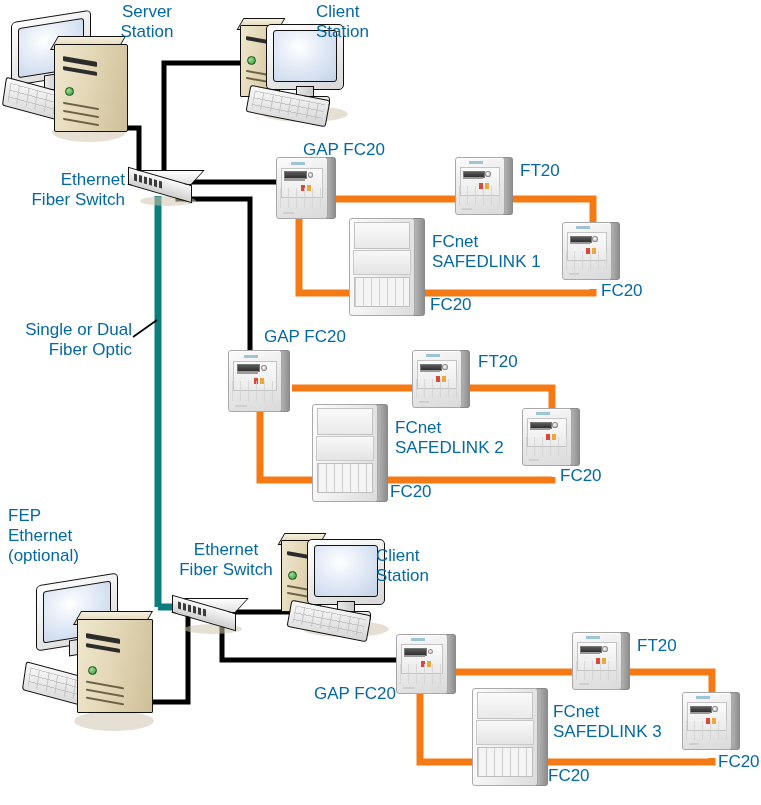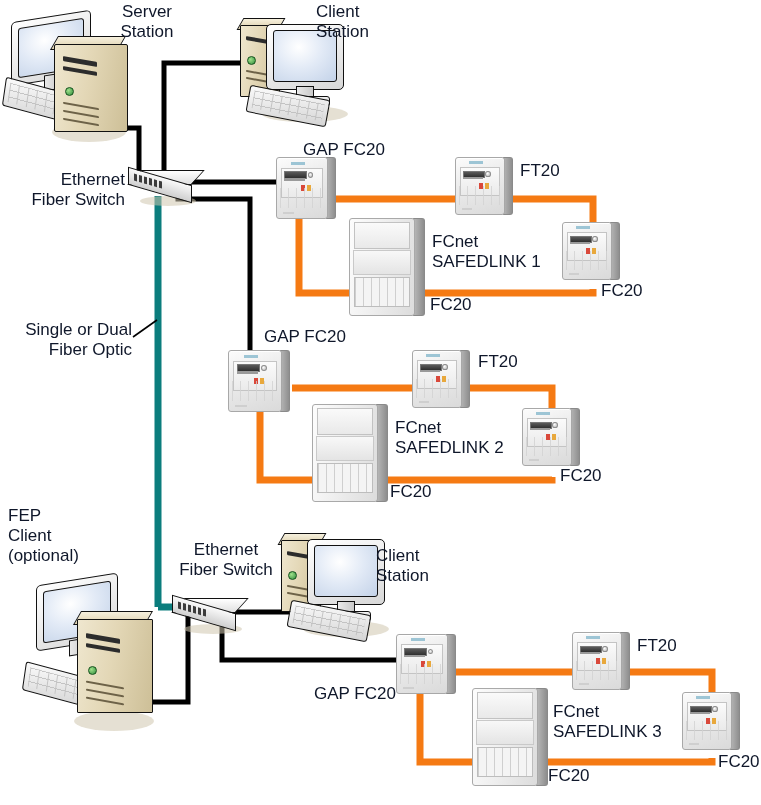--- a/index.html
+++ b/index.html
@@ -7,21 +7,21 @@
     width:761px;height:805px;
     background:#ffffff;
     font-family:"Liberation Sans",sans-serif;
     overflow:hidden;
     position:relative;
   }
   #stage{position:absolute;left:0;top:0;width:761px;height:805px;}
   .lbl{
     position:absolute;
     font-size:17px;
-    color:#0f172a;
+    color:#0369a1;
     line-height:20px;
     white-space:pre;
     letter-spacing:0px;
   }
   .lbl.r{text-align:right;}
   .lbl.c{text-align:center;}
   svg.wires{position:absolute;left:0;top:0;width:761px;height:805px;}
 
   
   .dev{position:absolute;}
@@ -222,21 +222,21 @@
       </div>
     </div>
   </div>
   <div class="lbl r" style="left:-10px;top:170px;width:135px;">Ethernet
 Fiber Switch</div>
 
   <div class="lbl r" style="left:-8px;top:320px;width:140px;">Single or Dual
 Fiber Optic</div>
 
   <div class="lbl" style="left:8px;top:506px;width:120px;">FEP
-Client
+Ethernet
 (optional)</div>
   <div class="dev" style="left:22px;top:575px;width:130px;height:160px;">
     <div class="shadow" style="left:52px;top:136px;width:80px;height:20px;"></div>
     <div class="mon-frame" style="left:14px;top:4px;width:80px;height:64px;transform:skewY(-9deg);"></div>
     <div class="mon-screen" style="left:21px;top:11px;width:66px;height:50px;transform:skewY(-9deg);"></div>
     <div class="mon-neck" style="left:47px;top:64px;width:16px;height:14px;transform:skewY(-9deg);"></div>
     <div class="kb" style="left:2px;top:96px;width:76px;height:28px;transform:skewY(15deg) skewX(-8deg);">
       <div class="kb-keys"></div>
     </div>
     <div class="tw-top" style="left:55px;top:36px;width:70px;height:12px;transform:skewX(-30deg);"></div>

